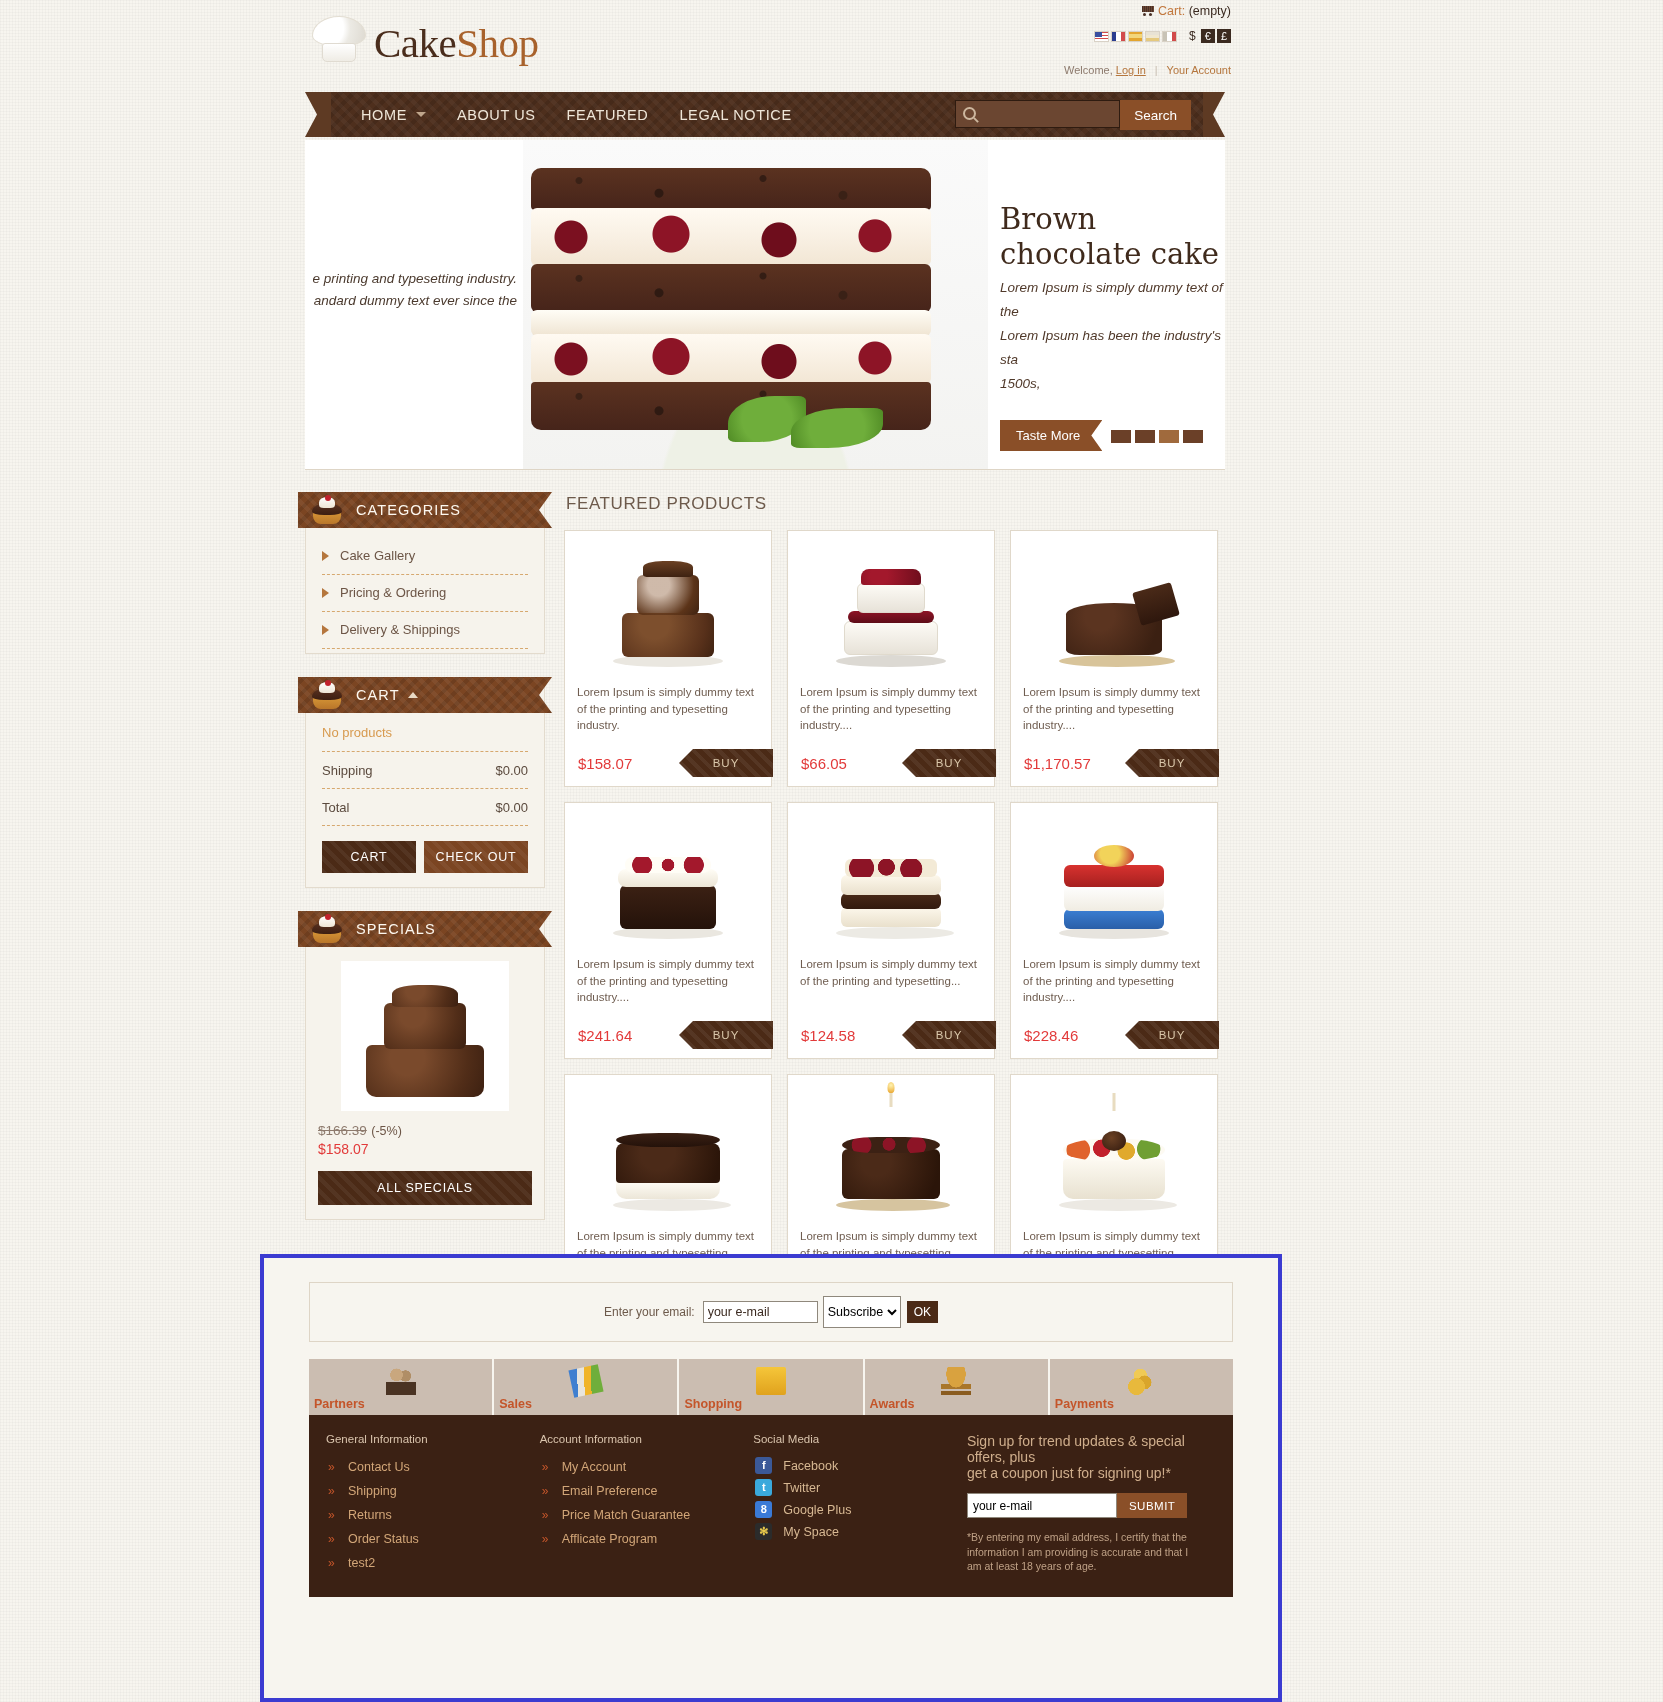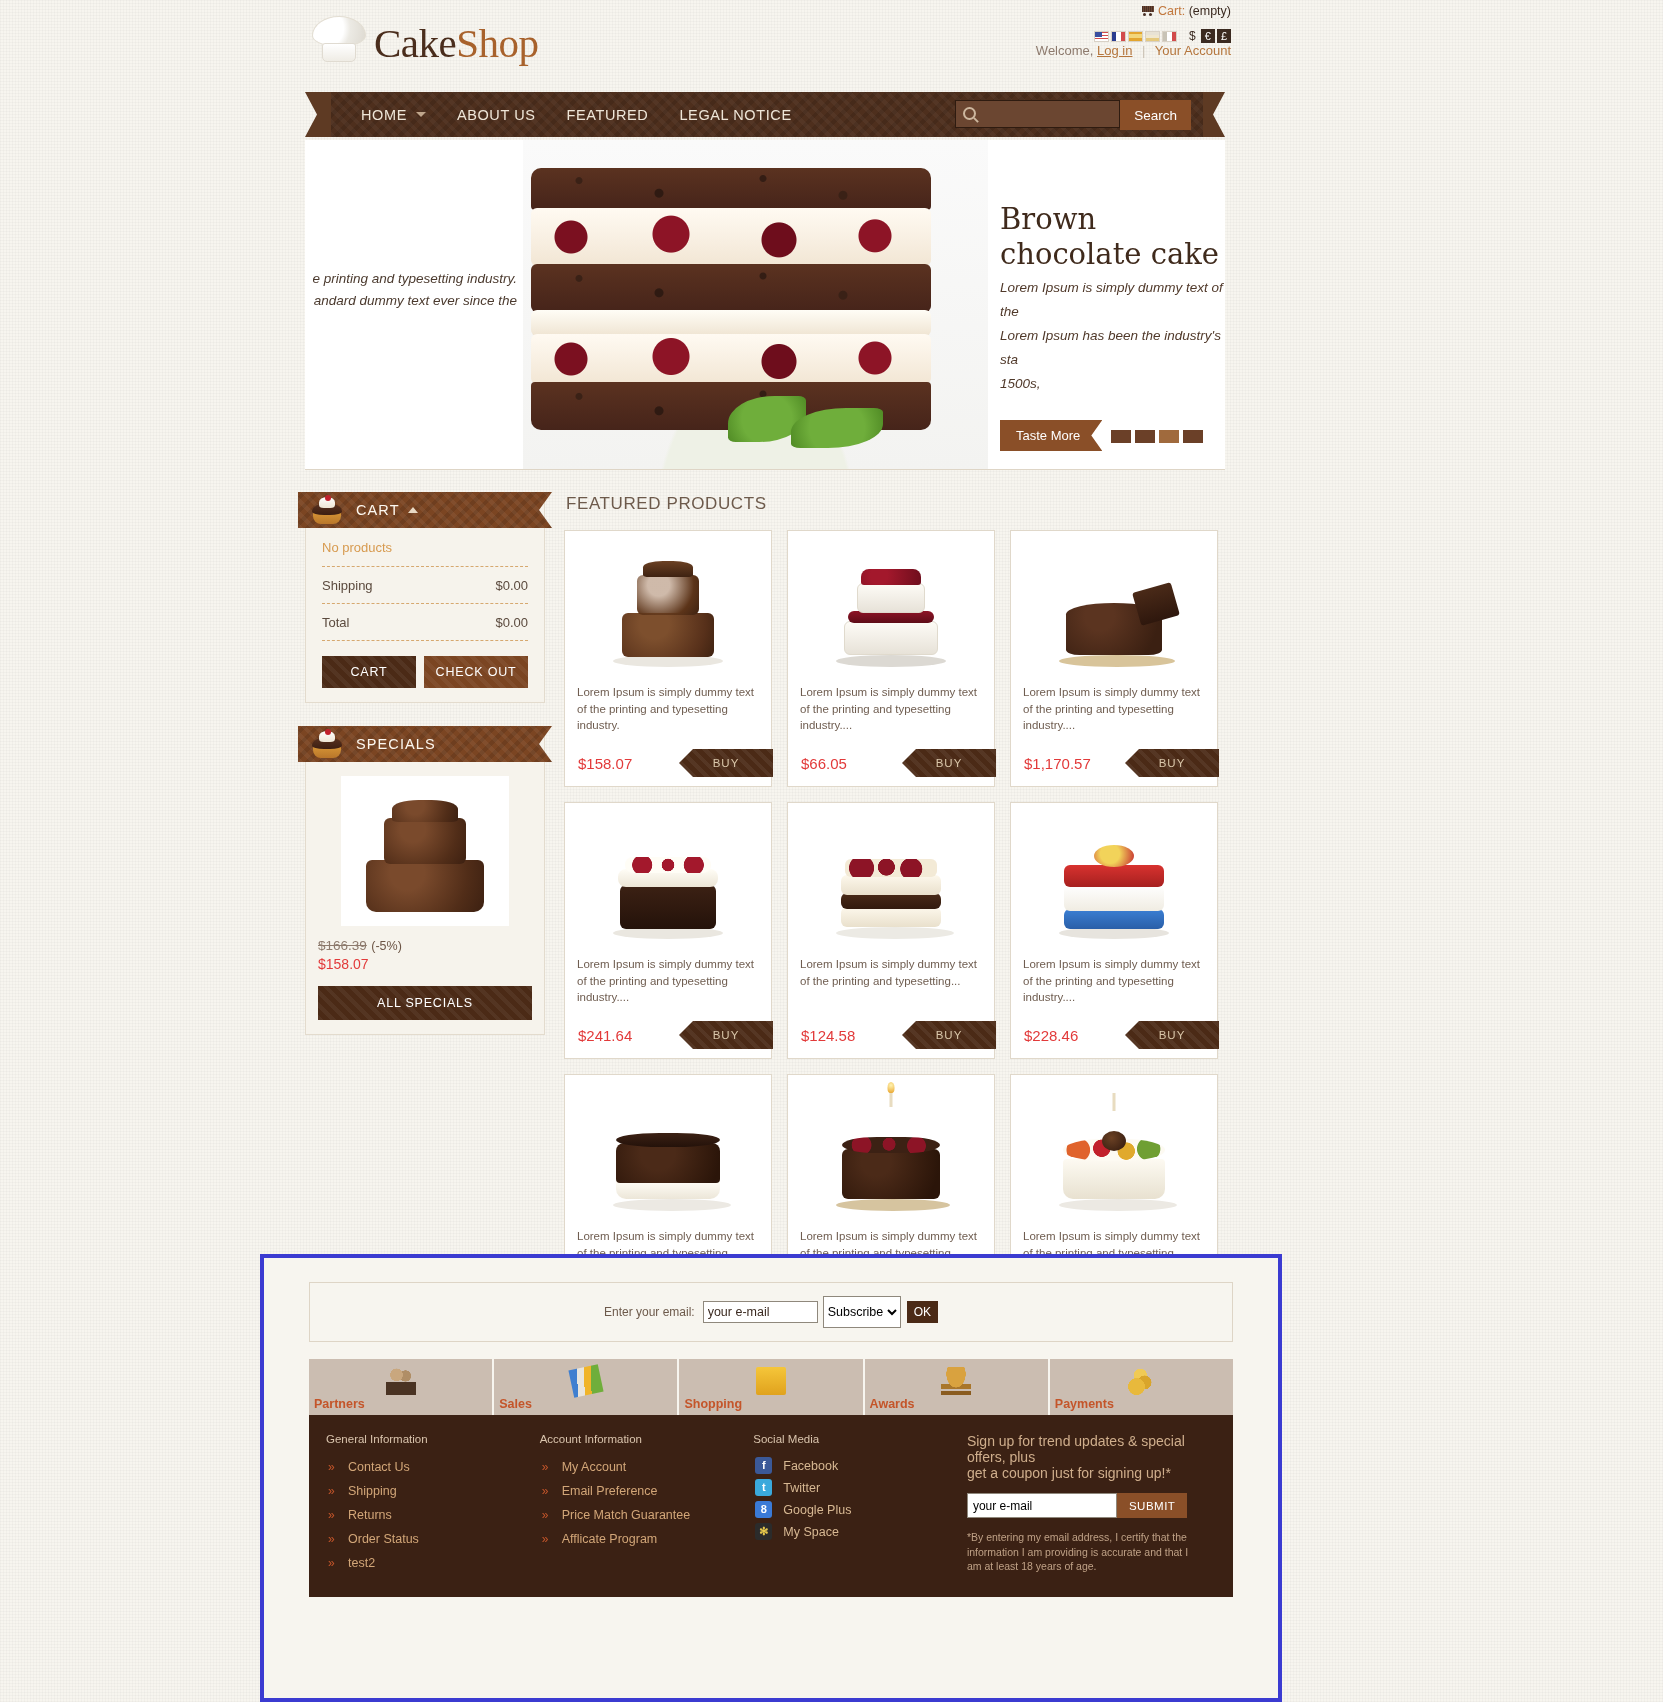--- a/index.html
+++ b/index.html
@@ -45,21 +45,21 @@
       position:relative; }
   .f-us:after{content:"";position:absolute;left:0;top:0;width:7px;height:5px;background:#3b4fa0;}
   .f-fr { background:linear-gradient(90deg,#2a3c8f 0 33%,#ffffff 33% 66%,#d24b4b 66% 100%); }
   .f-es { background:linear-gradient(180deg,#e3a52e 0 25%,#f2d67a 25% 72%,#e3a52e 72% 100%); }
   .f-de { background:linear-gradient(180deg,#e8e2d4 0 33%,#f0e7cf 33% 66%,#e5c97e 66% 100%); }
   .f-it { background:linear-gradient(90deg,#c8c3b6 0 33%,#ffffff 33% 66%,#d24b4b 66% 100%); }
   .curr { margin-left:7px; display:flex; align-items:center; gap:2px; font-size:12px; }
   .curr b { color:#3b2a20; font-weight:normal; padding:0 3px; }
   .cbox { background:#3b2a20; color:#fff; padding:1px 4px; font-size:11px; }
   .cbox.alt { background:#3b2a20; }
-  .welcome { margin-top:0; font-size:13px; color:#8d7a6d; }
+  .welcome { margin-top:21px; font-size:11px; color:#8d7a6d; }
   .welcome a { color:#b5763d; }
   .sep { color:#c9bfb2; padding:0 6px; }
   .acct { color:#b5763d; }
 
   
   .navwrap { position:relative; height:45px; margin-top:4px; }
   .ribbon-left, .ribbon-right {
      position:absolute; top:0; width:26px; height:45px;
      background:#5e3a23;
   }
@@ -339,20 +339,38 @@
       <span class="dot"></span>
       <span class="dot d3"></span>
       <span class="dot"></span>
     </div>
   </div>
 
   <div class="cols">
 
     <div class="sidebar">
 
+      <div class="block">
+        <div class="bhead">
+          <div class="cupcake">
+            <div class="base"></div>
+              <div class="choc"></div>
+              <div class="swirl"></div>
+              <div class="cherry"></div>
+          </div>
+          <h3>CATEGORIES</h3>
+        </div>
+        <div class="blist">
+          <ul>
+            <li><a href="#">Cake Gallery</a></li>
+            <li><a href="#">Pricing &amp; Ordering</a></li>
+            <li><a href="#">Delivery &amp; Shippings</a></li>
+          </ul>
+        </div>
+      </div>
 
       <div class="block">
         <div class="bhead">
           <div class="cupcake">
             <div class="base"></div>
               <div class="choc"></div>
               <div class="swirl"></div>
               <div class="cherry"></div>
           </div>
           <h3><span>CART</span><i class="updown"></i></h3>

